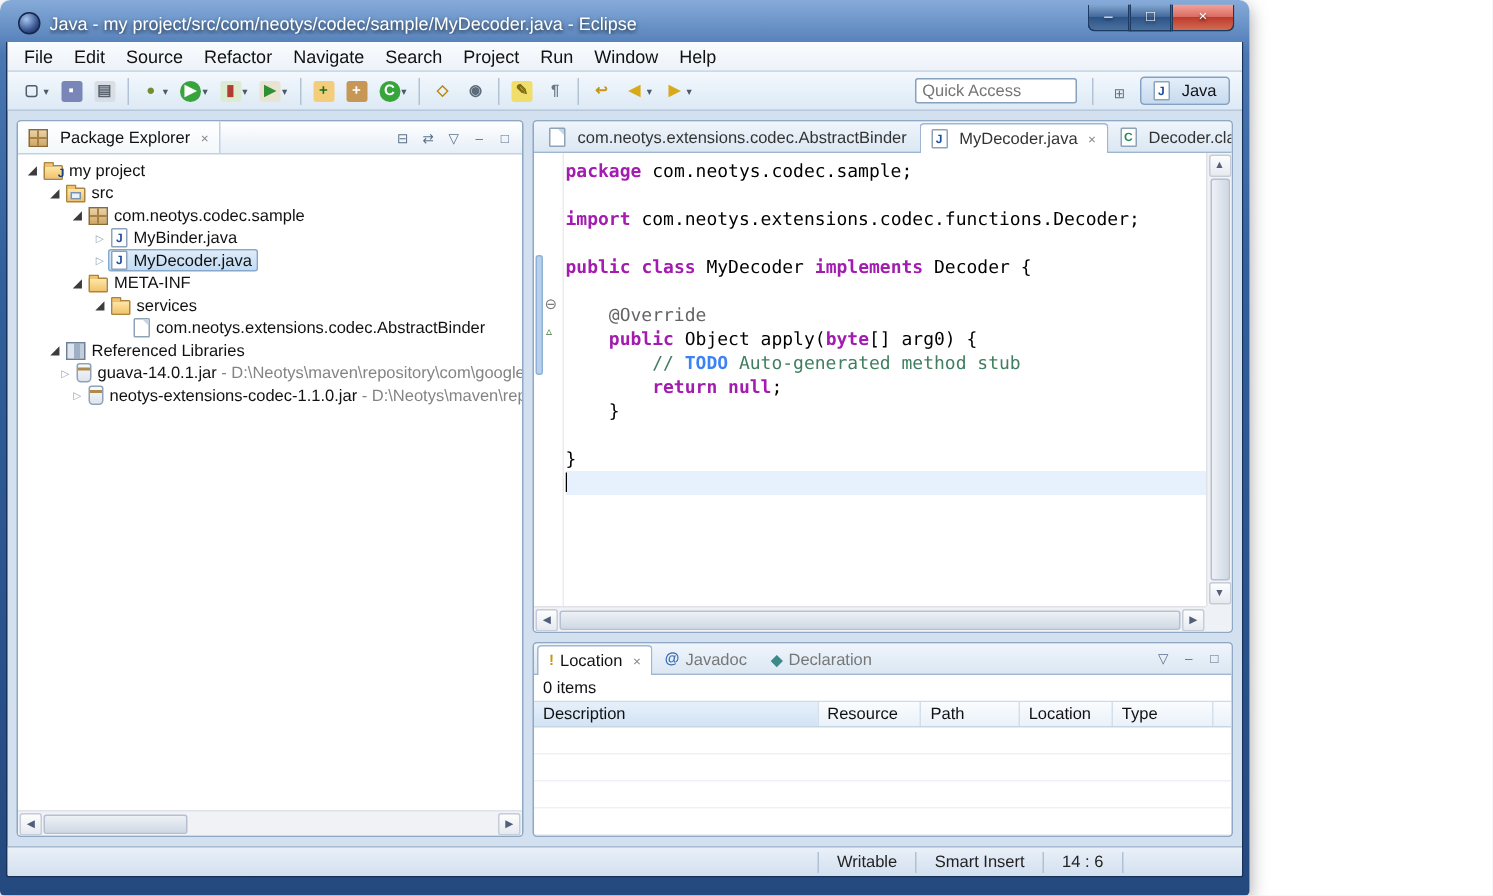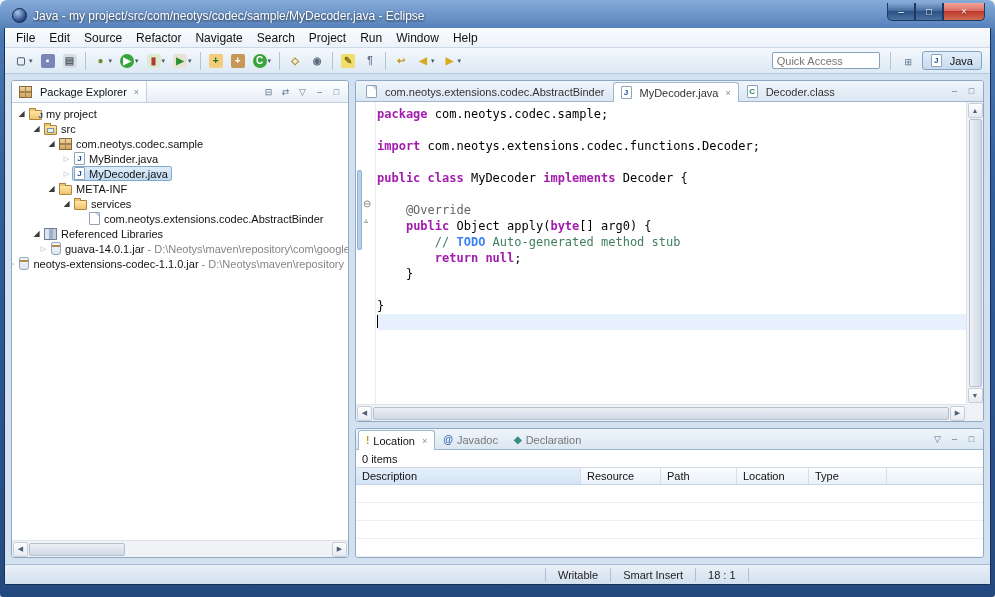--- a/index.html
+++ b/index.html
@@ -1,19 +1,19 @@
 <!DOCTYPE html>
 <html><head>
 <meta charset="utf-8">
 <style>
   *{box-sizing:border-box;margin:0;padding:0}
   html,body{background:#fff}
   body{font-family:"Liberation Sans",sans-serif;color:#111}
 
-  .window{width:995px;height:597px;display:flex;flex-direction:column;
+  .window{width:833px;height:597px;display:flex;flex-direction:column;
     padding:0 4px 12px;border-radius:7px 7px 3px 3px;
     background:linear-gradient(180deg,#86abd9 0%,#4a77b2 6%,#31609c 30%,#24497f 100%);
     box-shadow:0 4px 12px rgba(0,0,0,.35)}
 
   
   .titlebar{height:28px;display:flex;align-items:center;padding:3px 2px 0 8px;color:#fff}
   .app-icon{width:15px;height:15px;border-radius:50%;flex:none;margin-right:6px;
     background:radial-gradient(circle at 35% 30%,#a6c6f0,#35508c 62%,#141f3c);border:1px solid #17264a}
   .title-text{font-size:12px;flex:1;white-space:nowrap;overflow:hidden;text-shadow:0 1px 3px rgba(0,0,0,.75)}
   .win-controls{display:flex;align-self:flex-start;margin-right:4px}
@@ -343,21 +343,21 @@
               </span>
             </div>
             <div class="trow" style="padding-left: 26px;">
               <span class="twistie">▷</span>
               <span class="twrap">
                 <span class="ticon i-jar"></span>
                 <span class="tlabel">guava-14.0.1.jar</span>
                 <span class="tsuffix" style="color: rgb(132, 132, 132);"> - D:\Neotys\maven\repository\com\google\gua</span>
               </span>
             </div>
-            <div class="trow" style="padding-left: 34px; justify-content: flex-end;">
+            <div class="trow" style="padding-left: 34px;">
               <span class="twistie">▷</span>
               <span class="twrap">
                 <span class="ticon i-jar"></span>
                 <span class="tlabel">neotys-extensions-codec-1.1.0.jar</span>
                 <span class="tsuffix" style="color: rgb(132, 132, 132);"> - D:\Neotys\maven\repository</span>
               </span>
             </div>
           </div>
         <div class="sbh-pane">
           <span class="sb-arrow">◀</span>
@@ -454,18 +454,18 @@
           </div>
         </div>
 
       </div>
     </div>
 
     <div class="statusbar">
       <div class="sb-spacer"></div>
       <div class="sb-cell">Writable</div>
       <div class="sb-cell">Smart Insert</div>
-      <div class="sb-cell">18 : 1</div>
+      <div class="sb-cell">14 : 6</div>
       <div class="sb-last"></div>
     </div>
 
   </div>
 </div>
 
 </body></html>

